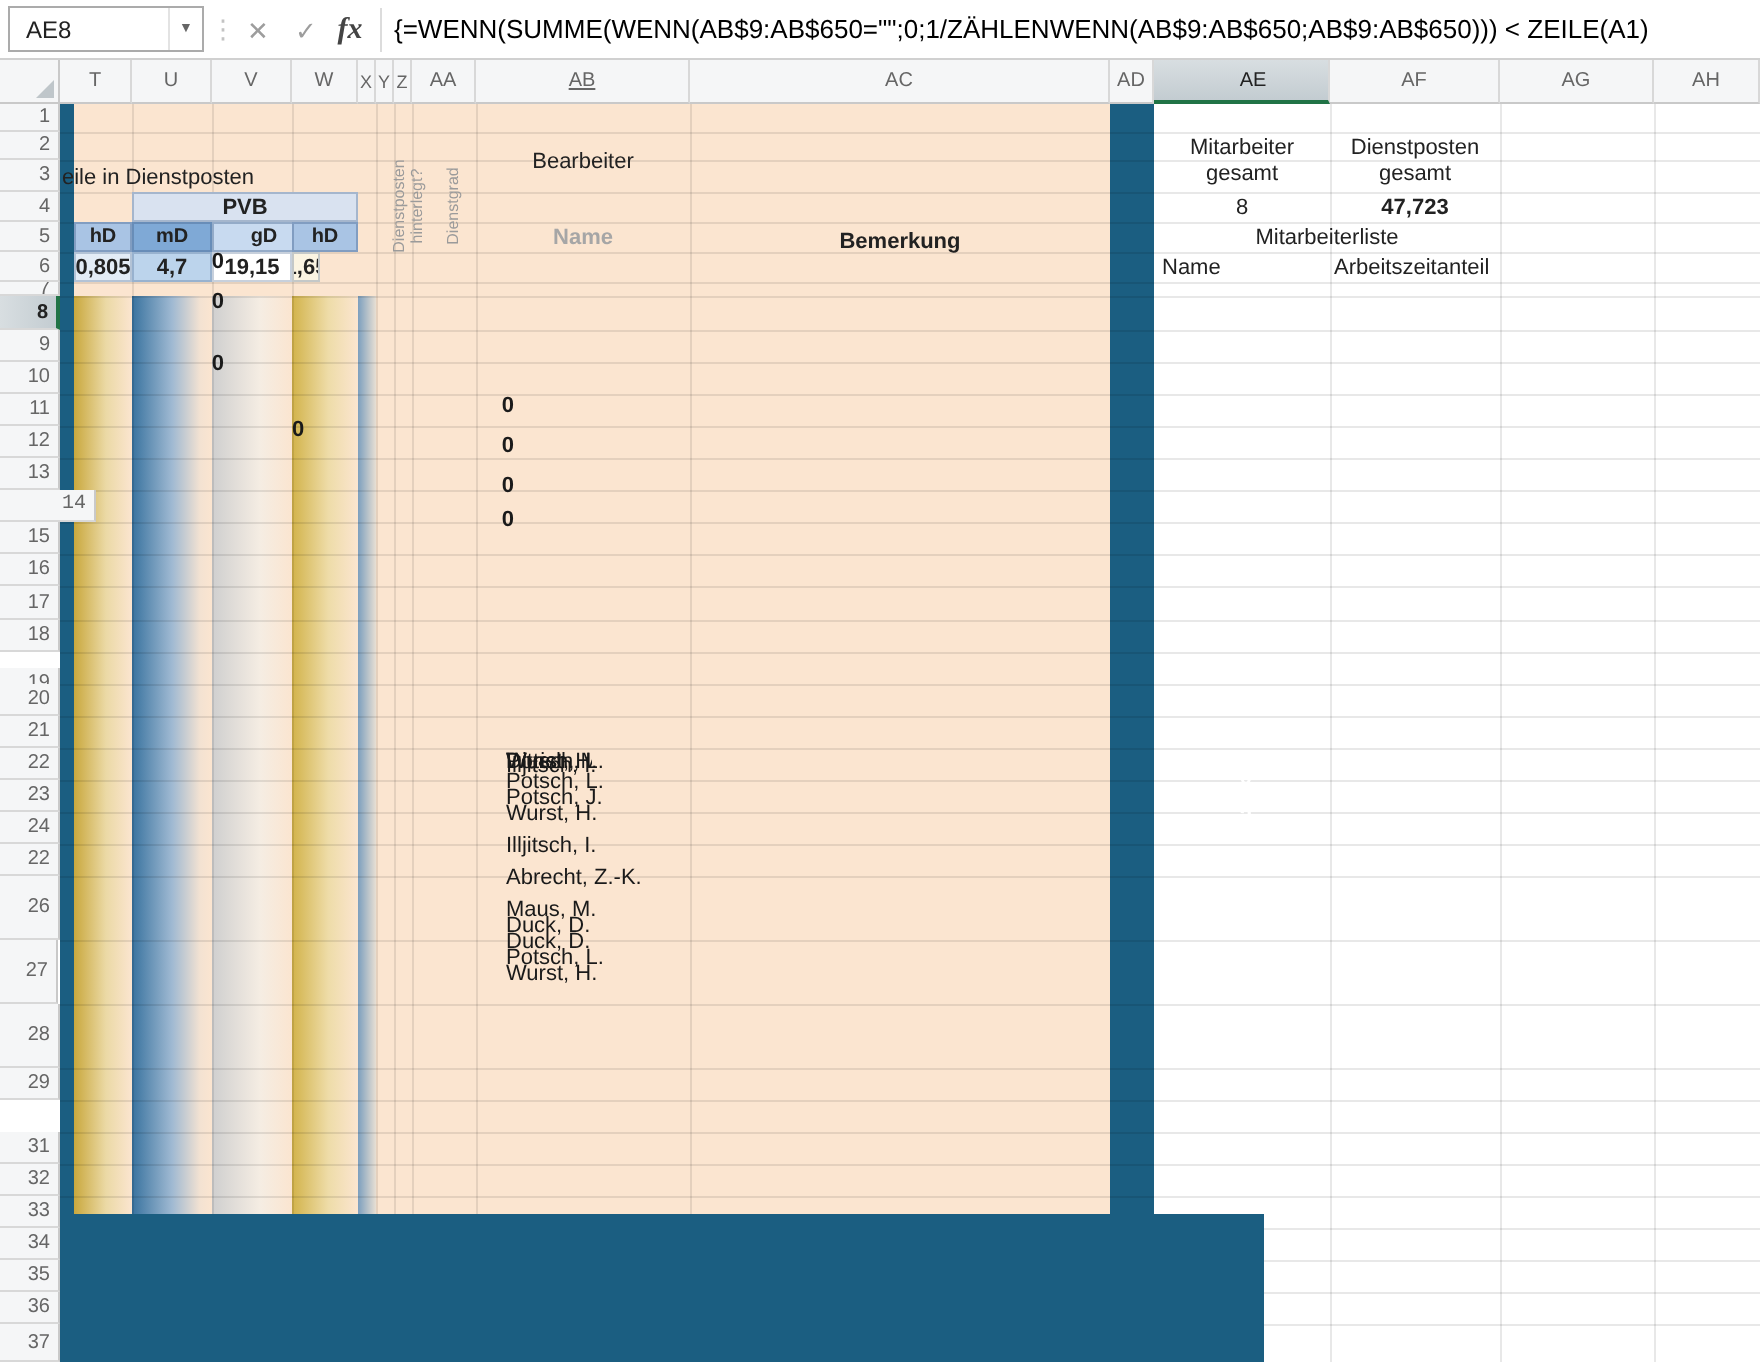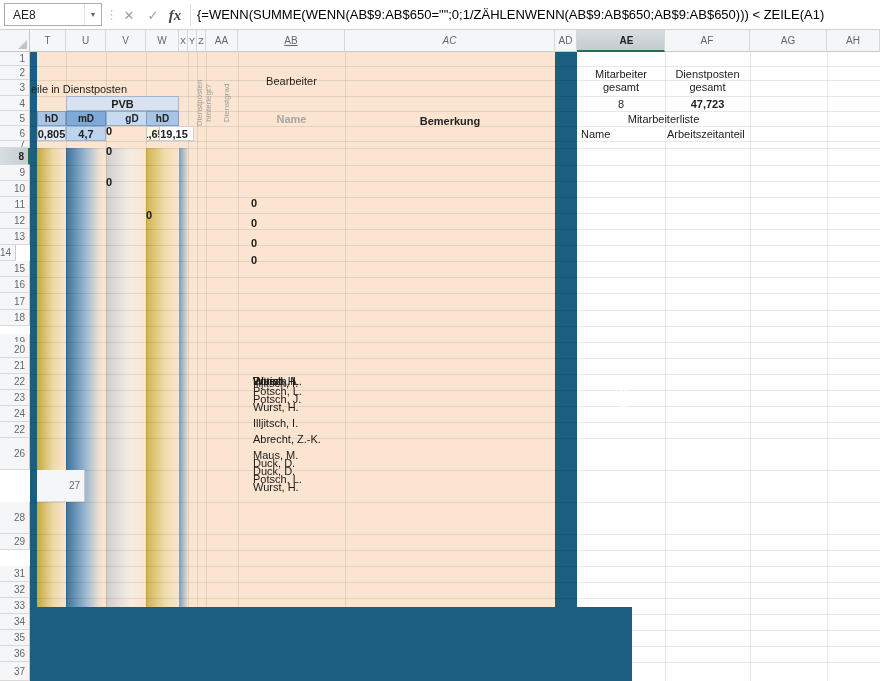--- a/index.html
+++ b/index.html
@@ -37,21 +37,21 @@
     background:#f5f6f7; border-right:1px solid #c9c9c9; border-bottom:1px solid #c9c9c9; }
   #corner-tri { position:absolute; right:2px; bottom:2px; width:0; height:0;
     border-left:9px solid transparent; border-bottom:9px solid #bfc6ca; }
 
   .colhdr { position:absolute; top:0; height:22px; background:#f5f6f7;
     border-right:1px solid #d8d8d8; border-bottom:1px solid #c9c9c9;
     display:flex; align-items:center; justify-content:center;
     font-size:10px; color:#666; overflow:hidden; }
   .colhdr.narrow { font-size:9px; }
   .colhdr.sel { background:linear-gradient(#d8dee1,#c3ccd1);
-    border-bottom:2px solid #217346; color:#222; font-weight:bold;padding-left:12px; }
+    border-bottom:2px solid #217346; color:#222; font-weight:normal;padding-left:12px; }
 
   .rowhdr { position:absolute; left:0; width:30px; background:#f5f6f7;
     border-right:1px solid #c9c9c9; border-bottom:1px solid #d8d8d8;
     display:flex; align-items:center; justify-content:flex-end; padding-right:4px;
     font-size:10px; color:#666; overflow:hidden; }
   .rowhdr.sel { background:linear-gradient(90deg,#d8dee1,#c3ccd1);
     border-right:2px solid #217346; color:#222; font-weight:bold; }
 
   .bg { position:absolute; }
   #bg-peach { left:30px; top:22px; width:525px; height:610px; background:#fbe5d0; }
@@ -75,21 +75,21 @@
     color:#222; overflow:hidden; white-space:nowrap; }
   .ctr { justify-content:center; text-align:center; white-space:normal; }
   .bold { font-weight:bold; }
   .grayname { color:#a6a6a6; font-weight:bold; }
   .pvbcell { background:#d9e2f0; border:1px solid rgba(70,100,140,0.35); font-weight:bold; }
   .glabel { font-size:10px; font-weight:bold; border:1px solid rgba(70,100,140,0.4); }
   .g0 { background:#a9c4e4; } .g1 { background:#7fa9d6; }
   .g2 { background:#c8daf0; } .g3 { background:#a9c4e4; }
   .gval { font-weight:bold; border:1px solid rgba(70,100,140,0.3); }
   .v0 { background:#e3ecf6; } .v1 { background:#bcd4ec; }
-  .v2 { background:#ffffff;margin-left:48px; } .v3 { background:#fbf4e2; }
+  .v2 { background:#ffffff; } .v3 { background:#fbf4e2; }
   .twoline { line-height:13px; }
 
   .rot { position:absolute; transform:rotate(-90deg); color:#9b9b9b; font-size:8px;
     line-height:9px; text-align:center; display:flex; align-items:center;
     justify-content:center; white-space:normal; }
 
   .grayband { position:absolute; background:#bfbfbf; }
   .darkband { position:absolute; background:#1b5e81; }
 
   .cell { position:absolute; display:flex; align-items:center; font-size:11px;
@@ -241,55 +241,55 @@
   <div id="col-headers">
       <div class="colhdr" style="left: 30px; top: 0px; width: 36px; height: 22px;">T</div>
       <div class="colhdr" style="left: 66px; top: 0px; width: 40px; height: 22px;">U</div>
       <div class="colhdr" style="left: 106px; top: 0px; width: 40px; height: 22px;">V</div>
       <div class="colhdr" style="left: 146px; top: 0px; width: 33px; height: 22px;">W</div>
       <div class="colhdr narrow" style="left: 179px; top: 0px; width: 9px; height: 22px;">X</div>
       <div class="colhdr narrow" style="left: 188px; top: 0px; width: 9px; height: 22px;">Y</div>
       <div class="colhdr narrow" style="left: 197px; top: 0px; width: 9px; height: 22px;">Z</div>
       <div class="colhdr" style="left: 206px; top: 0px; width: 32px; height: 22px;">AA</div>
       <div class="colhdr" style="left: 238px; top: 0px; width: 107px; height: 22px; text-decoration: underline;">AB</div>
-      <div class="colhdr" style="left: 345px; top: 0px; width: 210px; height: 22px; font-style: italic;">AC</div>
+      <div class="colhdr" style="left: 345px; top: 0px; width: 210px; height: 22px;">AC</div>
       <div class="colhdr" style="left: 555px; top: 0px; width: 22px; height: 22px;">AD</div>
       <div class="colhdr sel" style="left: 577px; top: 0px; width: 88px; height: 22px;">AE</div>
       <div class="colhdr" style="left: 665px; top: 0px; width: 85px; height: 22px;">AF</div>
       <div class="colhdr" style="left: 750px; top: 0px; width: 77px; height: 22px;">AG</div>
       <div class="colhdr" style="left: 827px; top: 0px; width: 53px; height: 22px;">AH</div>
     </div>
   <div id="row-headers">
       <div class="rowhdr" style="left: 0px; top: 22px; width: 30px; height: 14px;">1</div>
       <div class="rowhdr" style="left: 0px; top: 36px; width: 30px; height: 14px;">2</div>
       <div class="rowhdr" style="left: 0px; top: 50px; width: 30px; height: 16px;">3</div>
       <div class="rowhdr" style="left: 0px; top: 66px; width: 30px; height: 15px;">4</div>
       <div class="rowhdr" style="left: 0px; top: 81px; width: 30px; height: 15px;">5</div>
       <div class="rowhdr" style="left: 0px; top: 96px; width: 30px; height: 15px;">6</div>
       <div class="rowhdr" style="left: 0px; top: 111px; width: 30px; height: 7px;">7</div>
       <div class="rowhdr sel" style="left: 0px; top: 118px; width: 30px; height: 17px;">8</div>
       <div class="rowhdr" style="left: 0px; top: 135px; width: 30px; height: 16px;">9</div>
       <div class="rowhdr" style="left: 0px; top: 151px; width: 30px; height: 16px;">10</div>
       <div class="rowhdr" style="left: 0px; top: 167px; width: 30px; height: 16px;">11</div>
       <div class="rowhdr" style="left: 0px; top: 183px; width: 30px; height: 16px;">12</div>
       <div class="rowhdr" style="left: 0px; top: 199px; width: 30px; height: 16px;">13</div>
-      <div class="rowhdr" style="left: 0px; top: 215px; width: 16px; height: 16px;">14</div>
+      <div class="rowhdr" style="left: 0px; top: 215px; width: 48px; height: 16px; font-family: Liberation Mono, monospace;">14</div>
       <div class="rowhdr" style="left: 0px; top: 231px; width: 30px; height: 16px;">15</div>
       <div class="rowhdr" style="left: 0px; top: 247px; width: 30px; height: 16px;">16</div>
       <div class="rowhdr" style="left: 0px; top: 263px; width: 30px; height: 17px;">17</div>
       <div class="rowhdr" style="left: 0px; top: 280px; width: 30px; height: 16px;">18</div>
       <div class="rowhdr" style="left: 0px; top: 304px; width: 30px; height: 16px; text-decoration: underline;">19</div>
       <div class="rowhdr" style="left: 0px; top: 312px; width: 30px; height: 16px;">20</div>
       <div class="rowhdr" style="left: 0px; top: 328px; width: 30px; height: 16px;">21</div>
       <div class="rowhdr" style="left: 0px; top: 344px; width: 30px; height: 16px;">22</div>
       <div class="rowhdr" style="left: 0px; top: 360px; width: 30px; height: 16px;">23</div>
       <div class="rowhdr" style="left: 0px; top: 376px; width: 30px; height: 16px;">24</div>
       <div class="rowhdr" style="left: 0px; top: 392px; width: 30px; height: 16px;">22</div>
       <div class="rowhdr" style="left: 0px; top: 408px; width: 30px; height: 32px;">26</div>
-      <div class="rowhdr" style="left: 0px; top: 440px; width: 48px; height: 32px; margin-left: 37px;">27</div>
+      <div class="rowhdr" style="left: 0px; top: 440px; width: 29px; height: 32px;">27</div>
       <div class="rowhdr" style="left: 0px; top: 472px; width: 30px; height: 32px;">28</div>
       <div class="rowhdr" style="left: 0px; top: 504px; width: 30px; height: 16px;">29</div>
       <div class="rowhdr" style="left: 0px; top: 520px; width: 30px; height: 16px; margin-top: 16px;">30</div>
       <div class="rowhdr" style="left: 0px; top: 536px; width: 30px; height: 16px;">31</div>
       <div class="rowhdr" style="left: 0px; top: 552px; width: 30px; height: 16px;">32</div>
       <div class="rowhdr" style="left: 0px; top: 568px; width: 30px; height: 16px;">33</div>
       <div class="rowhdr" style="left: 0px; top: 584px; width: 30px; height: 16px;">34</div>
       <div class="rowhdr" style="left: 0px; top: 600px; width: 30px; height: 16px;">35</div>
       <div class="rowhdr" style="left: 0px; top: 616px; width: 30px; height: 16px;">36</div>
       <div class="rowhdr" style="left: 0px; top: 632px; width: 30px; height: 19px;">37</div>

